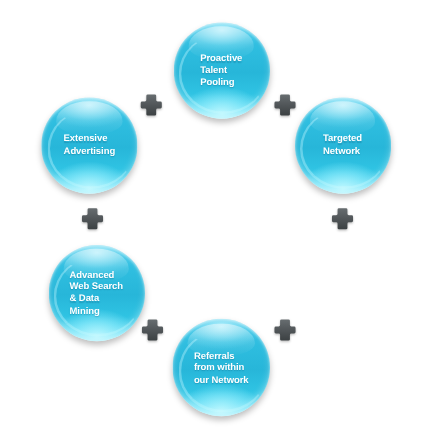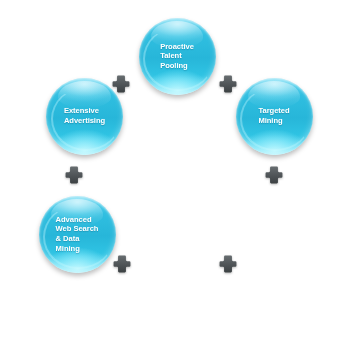--- a/index.html
+++ b/index.html
@@ -110,33 +110,38 @@
 <div id="diagram">
 
   <div class="node" style="left:138.5px; top:17.5px; width:77px; height:77px;">
     <div class="label">Proactive
 Talent
 Pooling</div>
   </div>
 
   <div class="node" style="left:235.5px; top:77.5px; width:77px; height:77px;">
     <div class="label">Targeted
-Mining</div>
+Network</div>
   </div>
 
 
+  <div class="node" style="left:138px; top:255px; width:78px; height:78px;">
+    <div class="label">Referrals
+from within
+our Network</div>
+  </div>
 
   <div class="node" style="left:38.5px; top:195.5px; width:77px; height:77px;">
     <div class="label">Advanced
 Web Search
 &amp; Data
 Mining</div>
   </div>
 
-  <div class="node" style="left:46px; top:77.5px; width:77px; height:77px;">
+  <div class="node" style="left:33px; top:77.5px; width:77px; height:77px;">
     <div class="label">Extensive
 Advertising</div>
   </div>
 
   <div class="cross" style="left:112px; top:75px;">
     <svg viewBox="0 0 32 32" xmlns="http://www.w3.org/2000/svg" aria-hidden="true">
       <defs>
         <linearGradient id="g1" x1="0" y1="0" x2="0" y2="1">
           <stop offset="0%" stop-color="#676d70"></stop>
           <stop offset="45%" stop-color="#53585b"></stop>

